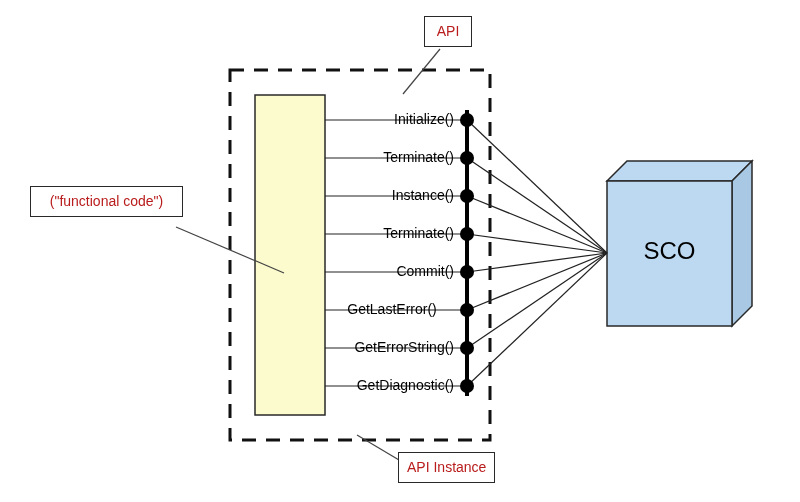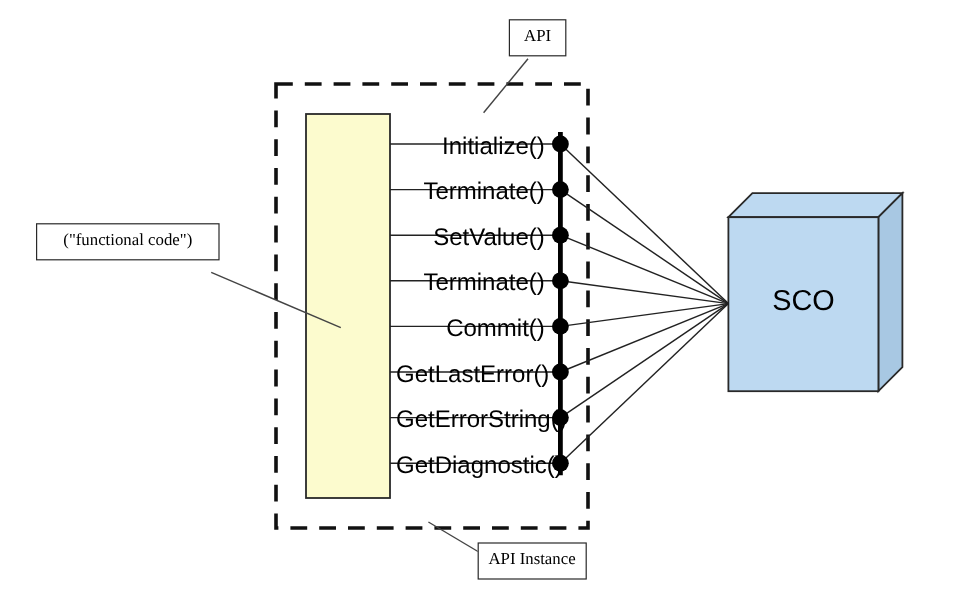--- a/index.html
+++ b/index.html
@@ -11,26 +11,25 @@
     font-family: Arial, Helvetica, sans-serif;
     overflow: hidden;
   }
   .abs { position: absolute; }
   .label-box {
     border: 1px solid #292929;
     background: #ffffff;
     font-size: 14px;
     line-height: 1.2;
     padding: 6px 8px;
-    color: #000000;
+    color: #b91c1c;
     text-align: center;
-    font-family: Liberation Serif, serif;
   }
   .method-label {
-    font-size: 20px;
+    font-size: 14px;
     color: #000;
     text-align: right;
     white-space: nowrap;
   }
   svg { position: absolute; left: 0; top: 0; }
 </style>
 </head>
 <body>
 
 <svg width="800" height="502" viewBox="0 0 800 502">
@@ -106,21 +105,21 @@
   <span>SCO</span>
 </div>
 
 <div class="abs method-label" style="left:330px; top:111px; width:124px;">
   <span>Initialize()</span>
 </div>
 <div class="abs method-label" style="left:330px; top:149px; width:124px;">
   <span>Terminate()</span>
 </div>
 <div class="abs method-label" style="left:330px; top:187px; width:124px;">
-  <span>SetValue()</span>
+  <span>Instance()</span>
 </div>
 <div class="abs method-label" style="left:330px; top:225px; width:124px;">
   <span>Terminate()</span>
 </div>
 <div class="abs method-label" style="left:330px; top:263px; width:124px;">
   <span>Commit()</span>
 </div>
 <div class="abs method-label" style="left:330px; top:301px; width:124px;text-align:center;">
   <span>GetLastError()</span>
 </div>

